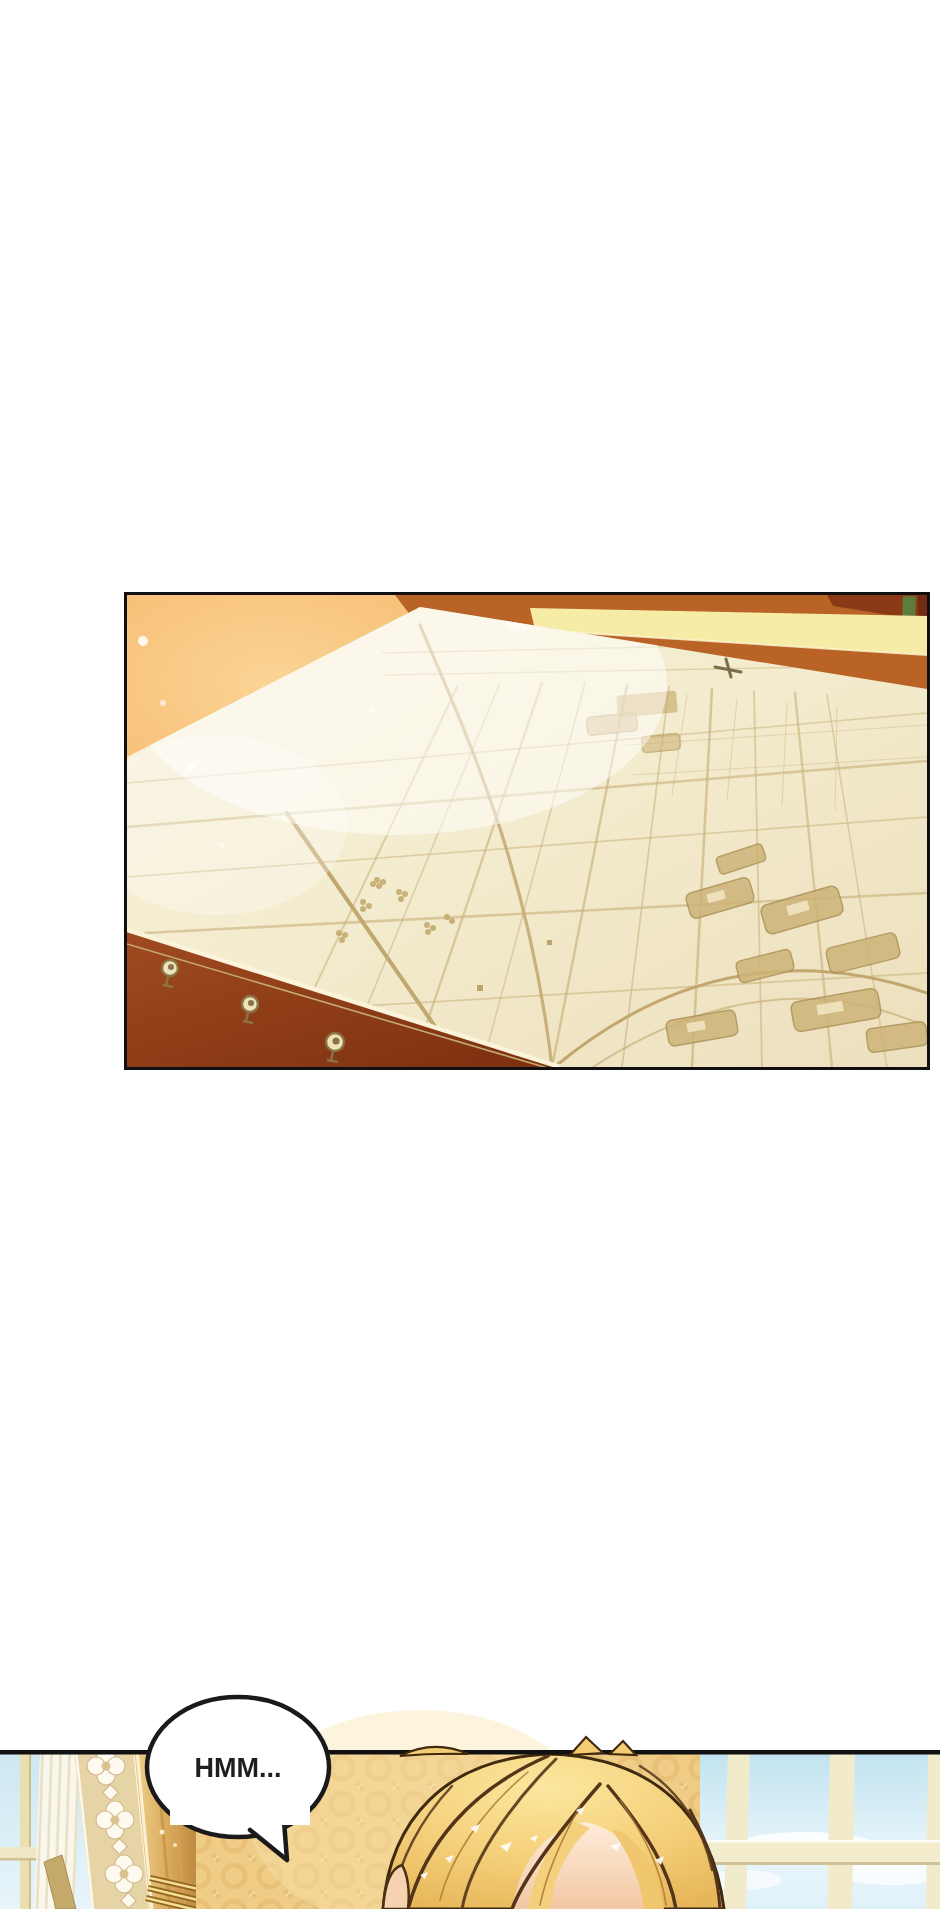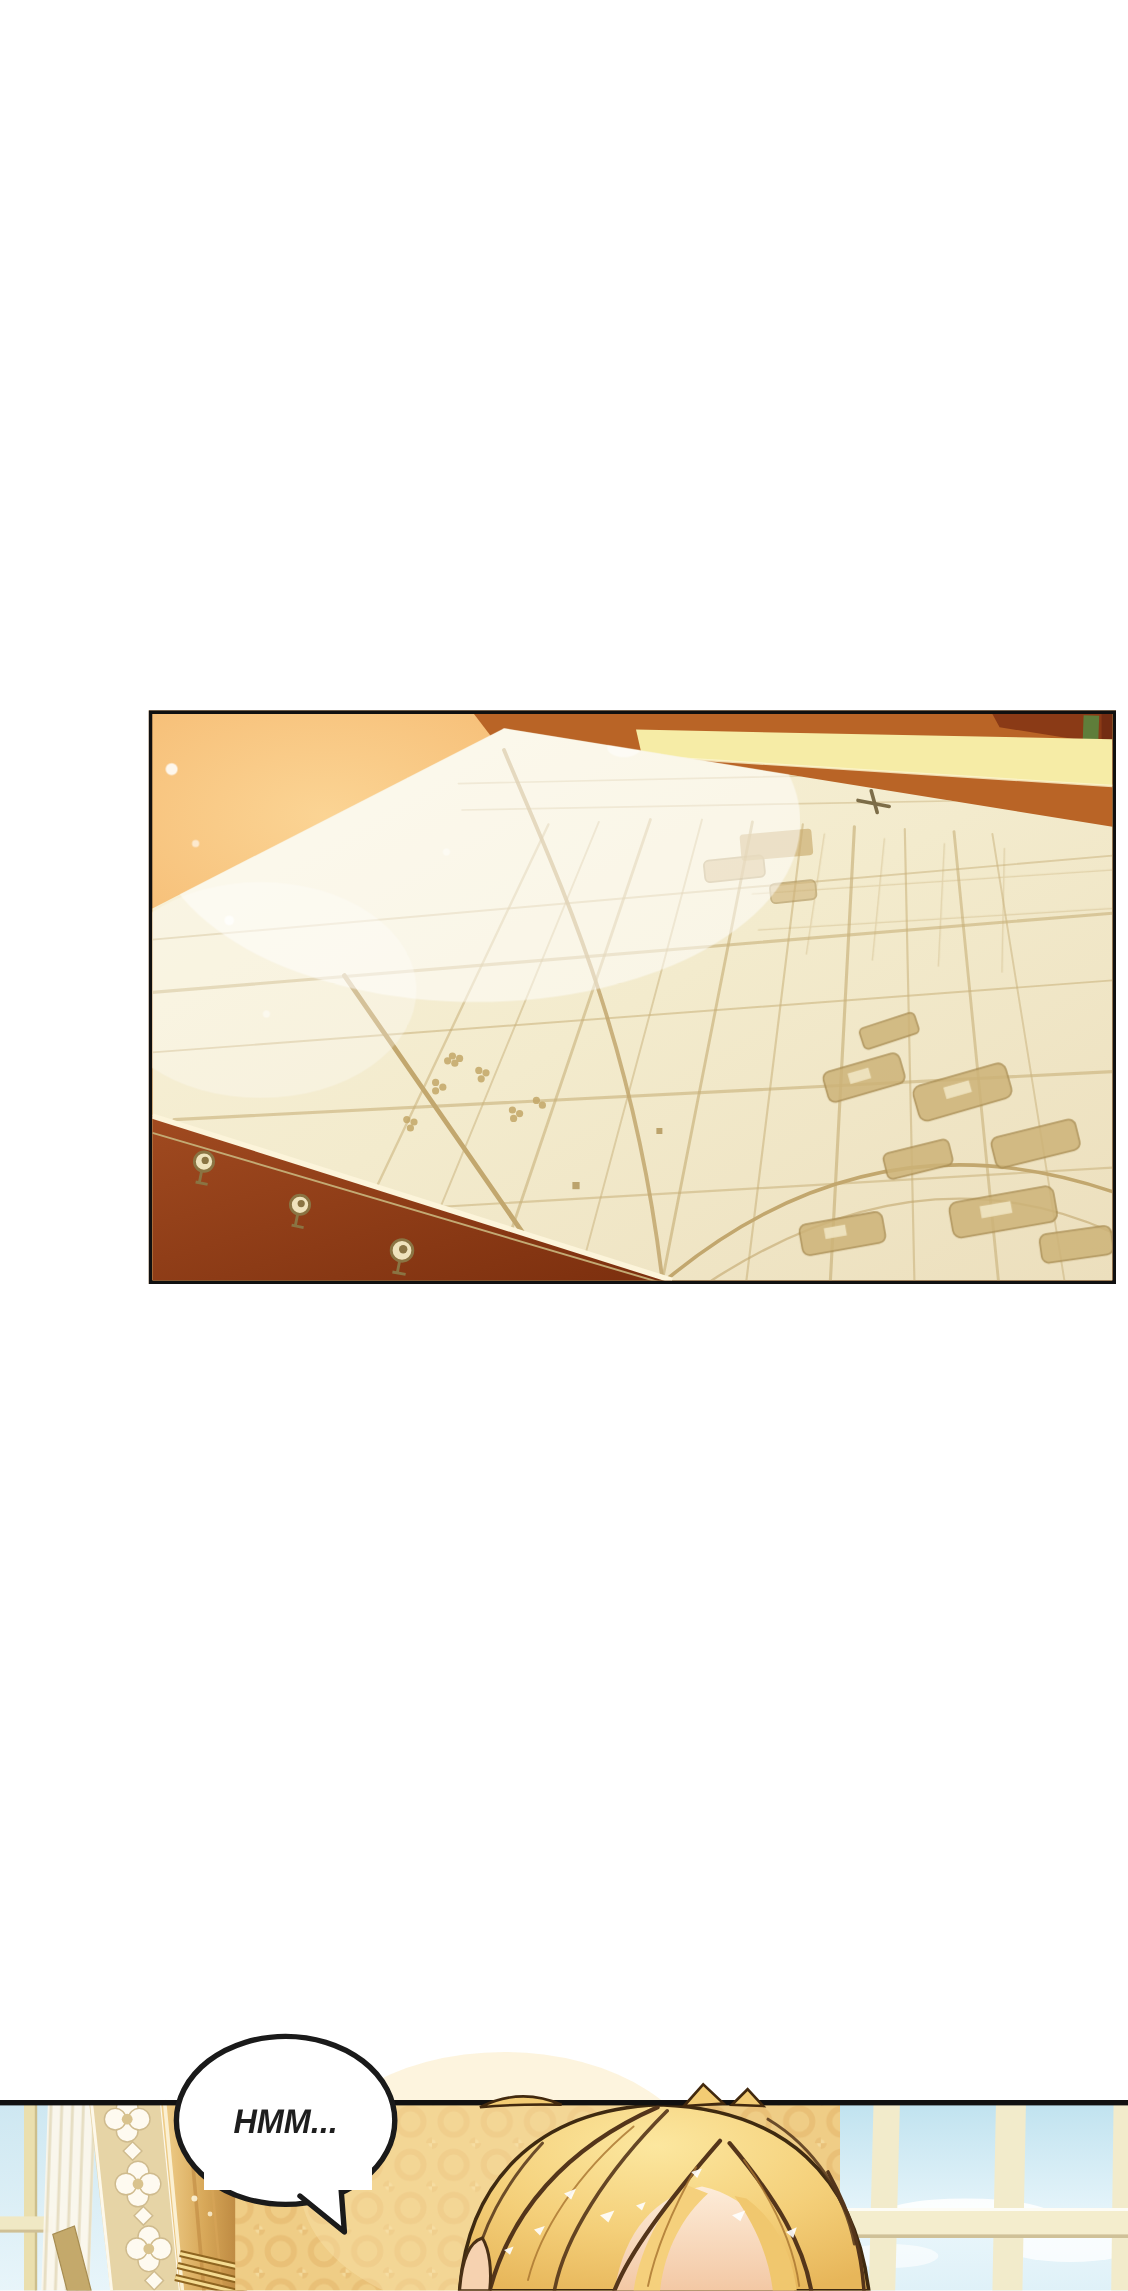--- a/index.html
+++ b/index.html
@@ -1,17 +1,17 @@
 <!DOCTYPE html>
 <html style="--page-bg: #ffffff; --panel-border: #101010; --bubble-text: #1e1e1e;"><head>
 <meta charset="utf-8">
 <style>
   html,body{margin:0;padding:0;background:#ffffff;}
   .page{position:relative;width:940px;height:1909px;background:var(--page-bg,#ffffff);overflow:hidden;
-        font-family:"Liberation Sans",sans-serif;font-style:italic;}
+        font-family:"Liberation Sans",sans-serif;}
   .map-panel{position:absolute;left:124px;top:592px;width:806px;height:478px;
              border:3px solid var(--panel-border,#101010);box-sizing:border-box;background:#f2b166;}
   .map-panel svg{display:block;}
   .bottom-panel{position:absolute;left:0;top:1750px;width:940px;height:159px;}
   .bottom-panel svg{display:block;overflow:visible;}
   .bubble-wrap{position:absolute;left:130px;top:1688px;width:220px;height:190px;}
   .bubble-text{position:absolute;left:147px;top:1742px;width:182px;height:52px;
                display:flex;align-items:center;justify-content:center;
                font-weight:bold;font-size:27px;letter-spacing:0px;
                color:var(--bubble-text,#1e1e1e);font-family:"Liberation Sans",sans-serif;

